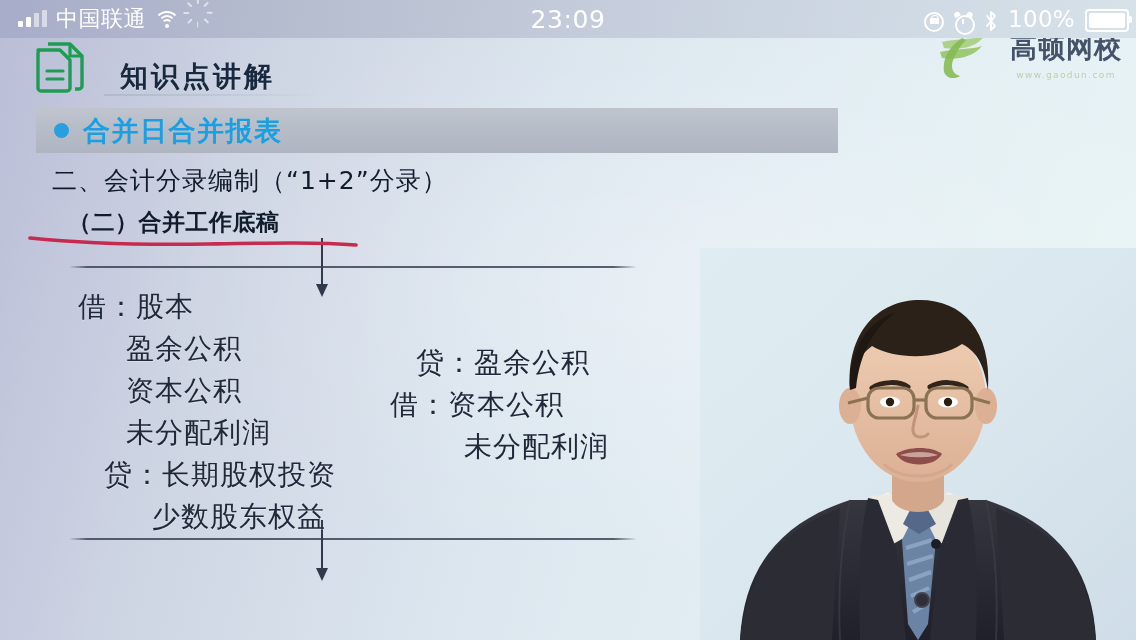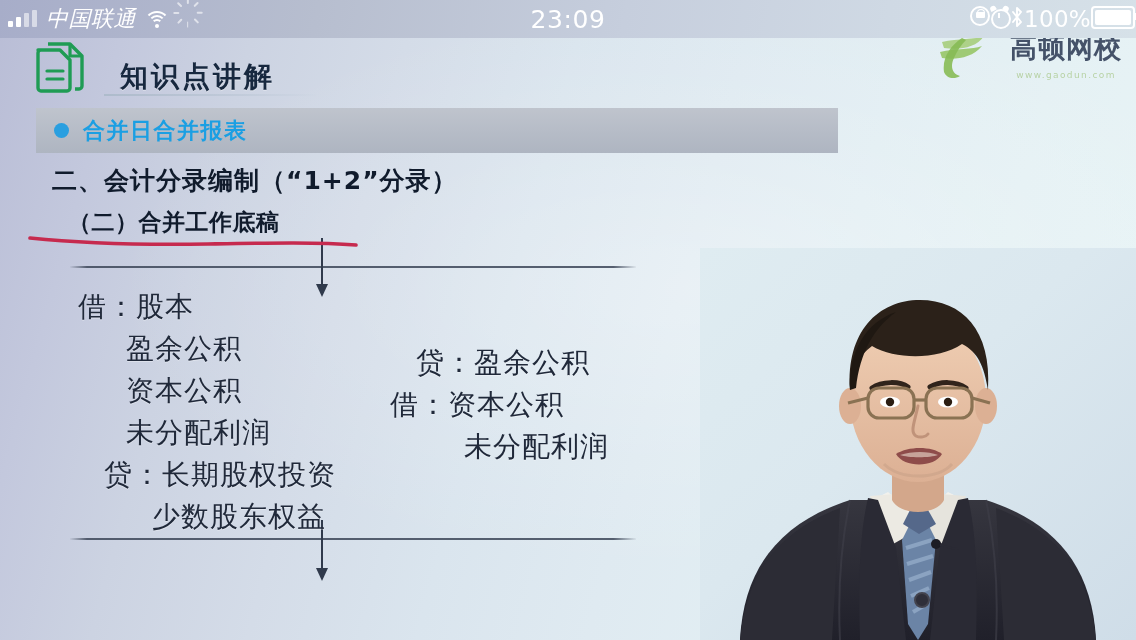--- a/index.html
+++ b/index.html
@@ -47,22 +47,21 @@
     display: flex;
     align-items: center;
     color: #ffffff;
     font-size: 21px;
     z-index: 40;
   }
   .sb-left {
     display: flex;
     align-items: center;
     gap: 9px;
-    padding-left: 8px;
-    font-style: italic;
+    padding-left: 18px;
   }
   .signal {
     display: flex;
     align-items: flex-end;
     gap: 3px;
     height: 16px;
   }
   .signal i {
     display: block;
     width: 5px;
@@ -120,22 +119,23 @@
     left: 0; right: 0;
     text-align: center;
     font-size: 25px;
     letter-spacing: 0.6px;
     color: #ffffff;
     pointer-events: none;
   }
   .sb-right {
     margin-left: auto;
     display: flex;
-    align-items: flex-start;
-    padding-right: 1px;
+    align-items: flex-end;
+    gap: 10px;
+    padding-right: 7px;
   }
   .icon-rotlock { position: relative; width: 20px; height: 20px; }
   .icon-rotlock .ring {
     position: absolute; inset: 0;
     border: 2px solid #ffffff;
     border-radius: 50%;
   }
   .icon-rotlock .lk {
     position: absolute;
     left: 5.5px; top: 5.5px;
@@ -281,33 +281,33 @@
     box-sizing: border-box;
     z-index: 10;
   }
   .banner .bullet {
     width: 15px; height: 15px;
     border-radius: 50%;
     background: #2a9fe0;
     flex: none;
   }
   .banner .btext {
-    font-size: 22px;
+    font-size: 27px;
     font-weight: bold;
     color: #1b9fe3;
     letter-spacing: 1.5px;
   }
 
   
   .line1 {
     position: absolute;
     left: 52px;
     top: 164px;
     font-size: 25px;
-    font-weight: bold;
+    font-weight: normal;
     color: #101b2c;
     letter-spacing: 1px;
     white-space: nowrap;
     z-index: 10;
   }
   .line2 {
     position: absolute;
     left: 68px;
     top: 207px;
     font-size: 23px;

